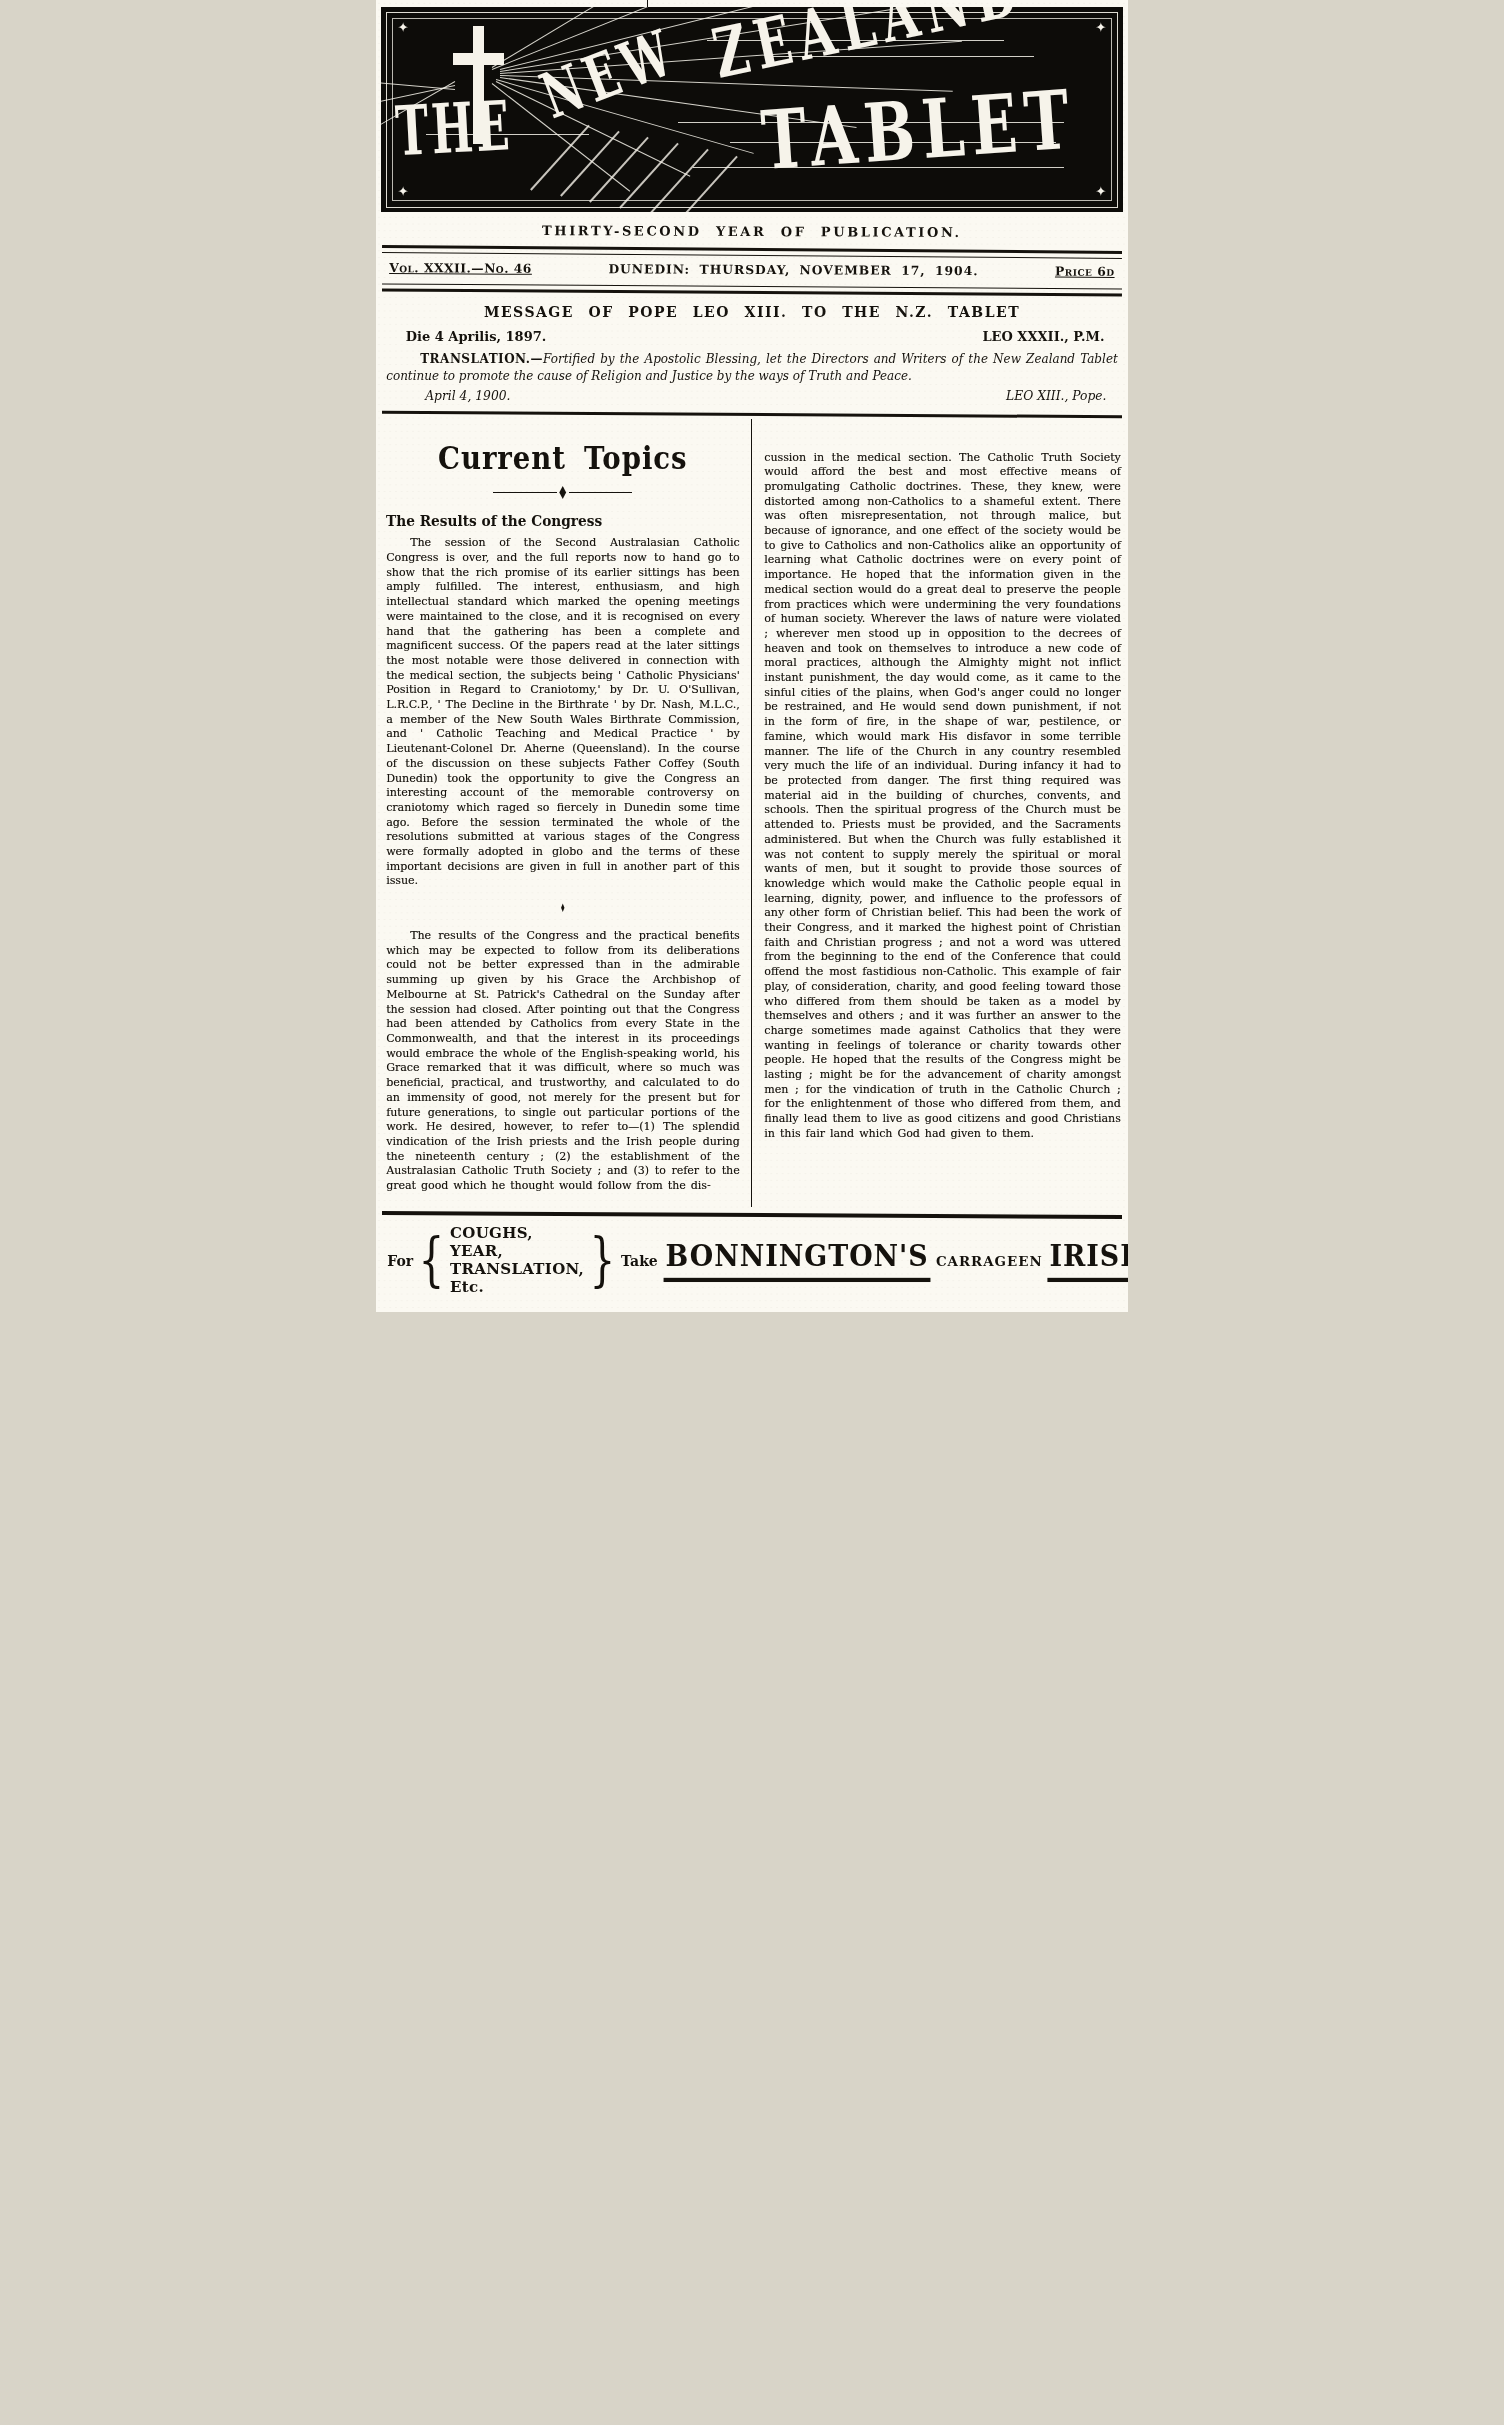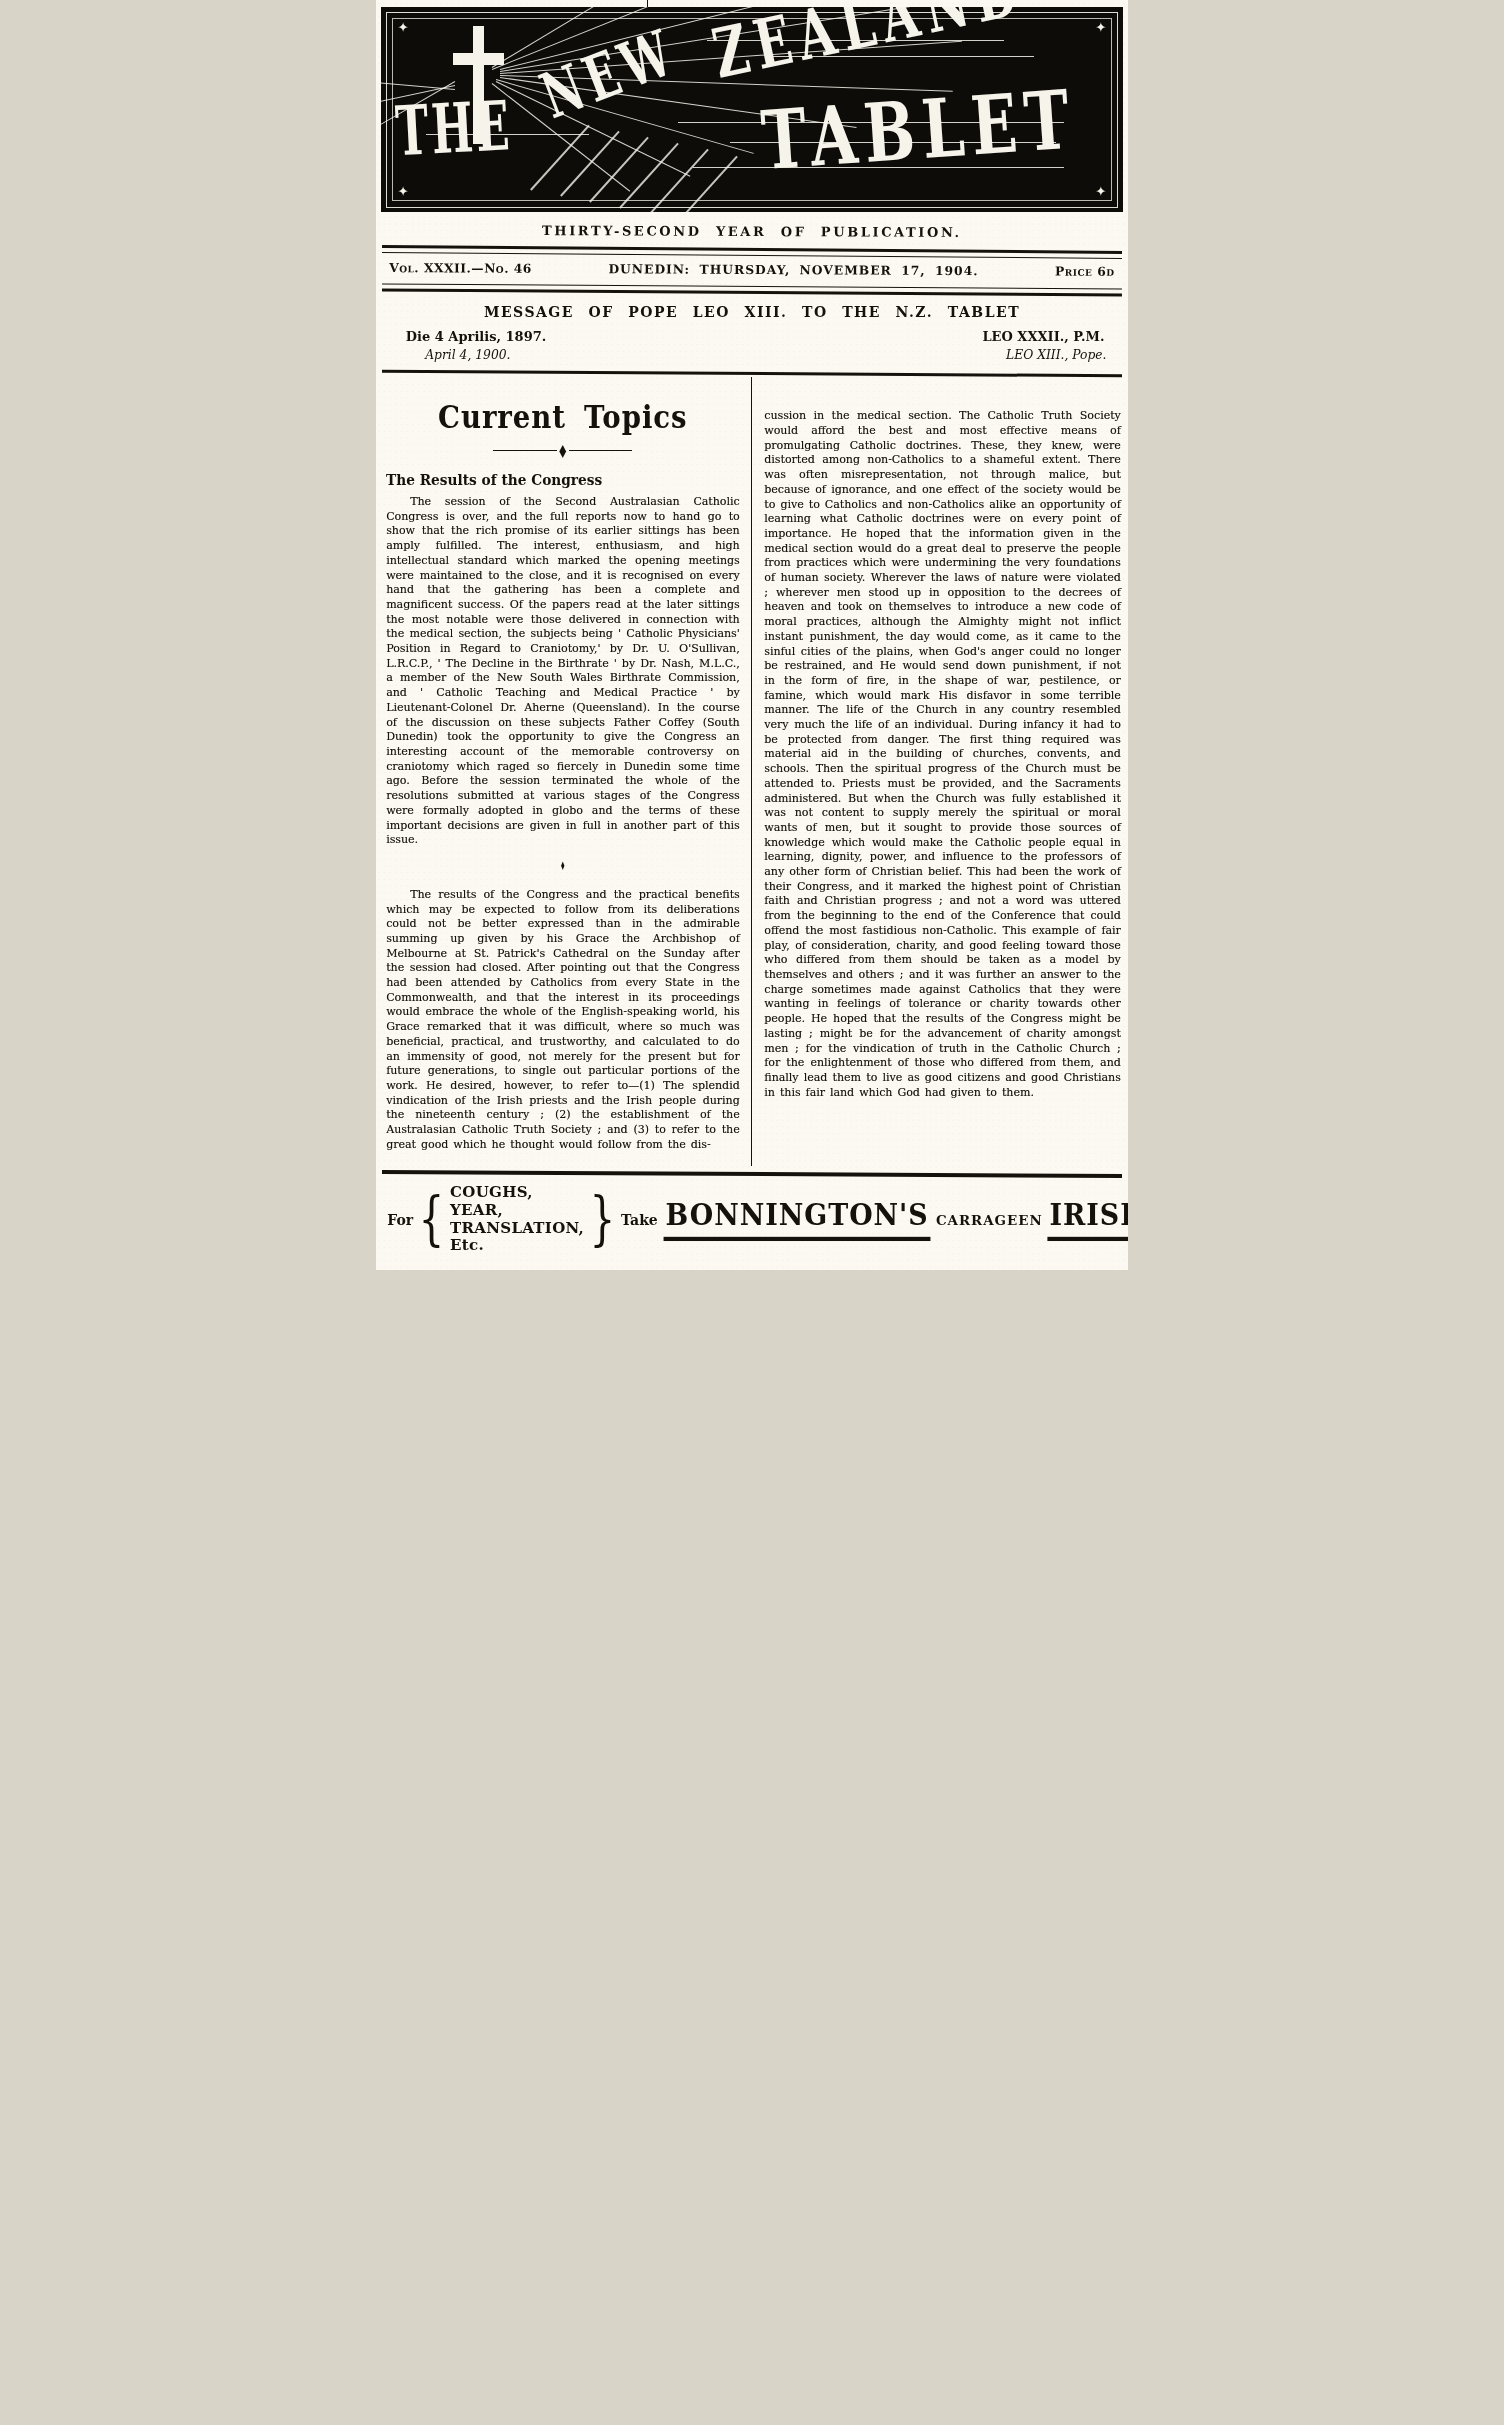--- a/index.html
+++ b/index.html
@@ -30,21 +30,21 @@
   .mh-new{ left:20.5%; top:30%; font-size:60px; letter-spacing:8.2px; transform:rotate(-21deg) scale(.72,1.05); transform-origin:left top; }
   .mh-zealand{ left:44%; top:7%; font-size:64px; letter-spacing:10.3px; transform:rotate(-12deg) scale(.74,1.06); transform-origin:left top; }
   .mh-tablet{ left:51%; top:46%; font-size:77px; letter-spacing:9.3px; transform:rotate(-4deg) scale(.78,1.05); transform-origin:left top; }
 
   
   .year-line{ text-align:center; font-weight:bold; font-size:13px; letter-spacing:2.6px; word-spacing:7.2px; margin:12.3px 0 8.2px; transform:rotate(.25deg); }
   .rule-pair{ margin:0 1px; }
   .pair-a{ border-top:3.6px solid #15120d; border-bottom:1px solid #15120d; height:4.1px; transform:rotate(.45deg); }
   .pair-b{ border-top:1px solid #15120d; border-bottom:3.1px solid #15120d; height:4.1px; margin-top:7.2px; transform:rotate(.4deg); }
   .info-line{ display:flex; justify-content:space-between; align-items:baseline; padding:6.2px 8.2px 2.1px; font-size:12.3px; font-weight:bold; transform:rotate(.3deg); }
-  .vol,.price{ font-variant:small-caps; letter-spacing:0.5px; }
+  .vol,.price{ font-variant:small-caps; letter-spacing:0.5px;text-decoration:underline; }
   .dateline{ letter-spacing:1px; word-spacing:4.1px; }
 
   
   .pope-message{ padding:8.2px 4.1px 1px; }
   .msg-heading{ text-align:center; font-size:14px; font-weight:bold; margin:1px 0 7.2px; letter-spacing:1.5px; word-spacing:8.2px; }
   .latin{ font-weight:bold; font-size:13px; line-height:1.32; text-indent:34px; margin:0 1px; text-align:justify; }
   .sig-row{ display:flex; justify-content:space-between; font-weight:bold; font-size:13px; padding:2.1px 14.4px 0 20.6px; }
   .sig-row.italic{ font-style:italic; font-weight:normal; font-size:12.3px; padding:4.1px 12.3px 0 40px; }
   .translation{ font-size:12px; line-height:1.42; margin:7.2px 1px 0; text-align:justify; text-indent:34px; font-style:italic; }
   .tr-label{ font-weight:bold; font-style:normal; letter-spacing:0.5px; }
@@ -140,20 +140,21 @@
     <span class="price">Price 6d</span>
   </div>
   <div class="rule-pair pair-b"></div>
 
   <section class="pope-message">
     <h2 class="msg-heading">MESSAGE OF POPE LEO XIII. TO THE N.Z. TABLET</h2>
     <div class="sig-row">
       <span>Die 4 Aprilis, 1897.</span>
       <span>LEO XXXII., P.M.</span>
     </div>
+    <p class="translation"><span class="tr-label">TRANSLATION.—</span><span>Fortified by the Apostolic Blessing, let the Directors and Writers of the New Zealand Tablet continue to promote the cause of Religion and Justice by the ways of Truth and Peace.</span></p>
     <div class="sig-row italic">
       <span>April 4, 1900.</span>
       <span>LEO XIII., Pope.</span>
     </div>
   </section>
 
   <div class="rule-heavy"></div>
 
   <main class="columns">
     <div class="col col-left">

